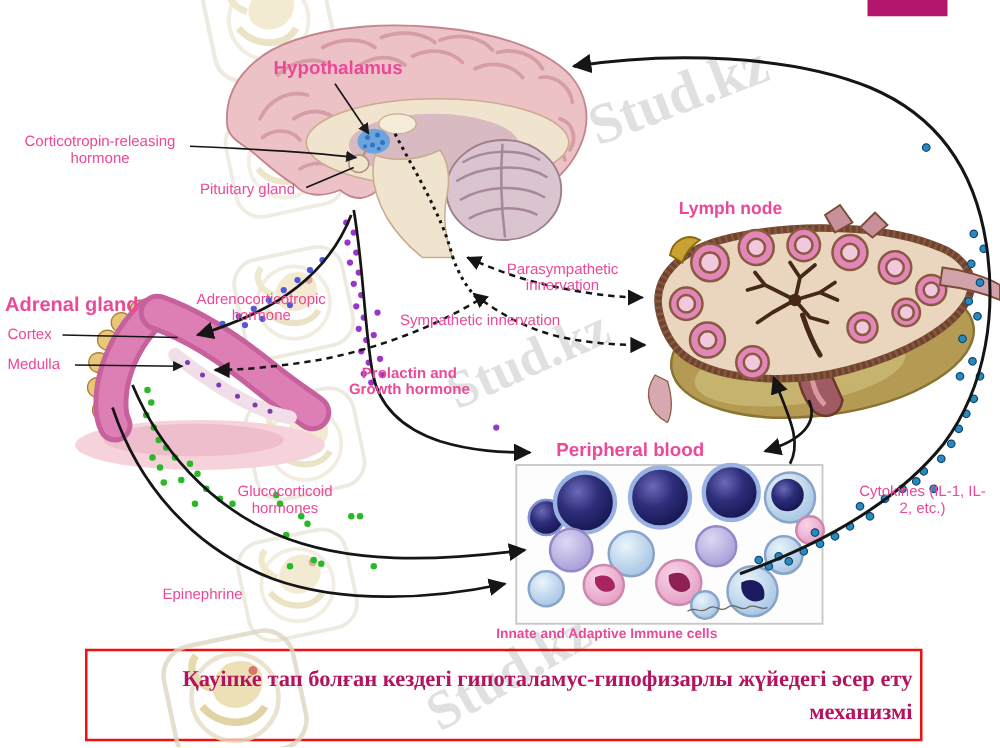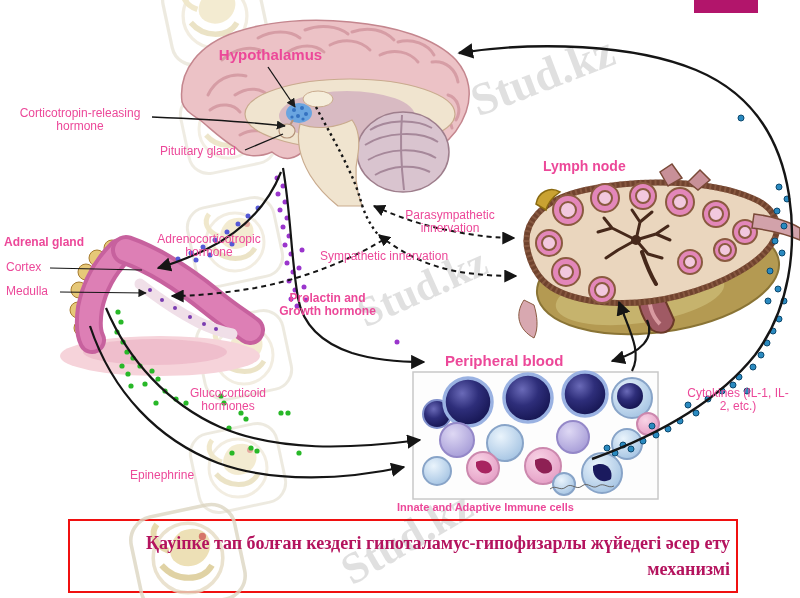--- a/index.html
+++ b/index.html
@@ -362,21 +362,21 @@
 
       <path d="M647,320 C655,338 642,352 612,361" stroke-width="2.2" marker-end="url(#mA)"></path>
       <path d="M632,371 C642,352 630,332 619,302" stroke-width="2.2" marker-end="url(#mA)"></path>
     </g>
   </svg>
 
   <div class="lblwrap">
     <div class="lbl b c" style="left:213px;top:47px;width:115px;font-size:15px;">Hypothalamus</div>
     <div class="lbl c" style="left:5px;top:107px;width:150px;">Corticotropin-releasing hormone</div>
     <div class="lbl" style="left:160px;top:145px;">Pituitary gland</div>
-    <div class="lbl b" style="left:4px;top:236px;font-size:12px;">Adrenal gland</div>
+    <div class="lbl b" style="left:4px;top:236px;font-size:16px;">Adrenal gland</div>
     <div class="lbl" style="left:6px;top:261px;">Cortex</div>
     <div class="lbl" style="left:6px;top:285px;">Medulla</div>
     <div class="lbl c" style="left:146px;top:233px;width:126px;">Adrenocorticotropic hormone</div>
     <div class="lbl c" style="left:396px;top:209px;width:108px;">Parasympathetic innervation</div>
     <div class="lbl" style="left:320px;top:250px;">Sympathetic innervation</div>
     <div class="lbl c" style="left:275px;top:292px;width:105px;font-weight:bold;">Prolactin and Growth hormone</div>
     <div class="lbl b" style="left:543px;top:159px;font-size:14px;">Lymph node</div>
     <div class="lbl c" style="left:180px;top:387px;width:96px;">Glucocorticoid hormones</div>
     <div class="lbl b" style="left:445px;top:353px;font-size:15px;">Peripheral blood</div>
     <div class="lbl" style="left:130px;top:429px;margin-top:40px;">Epinephrine</div>

